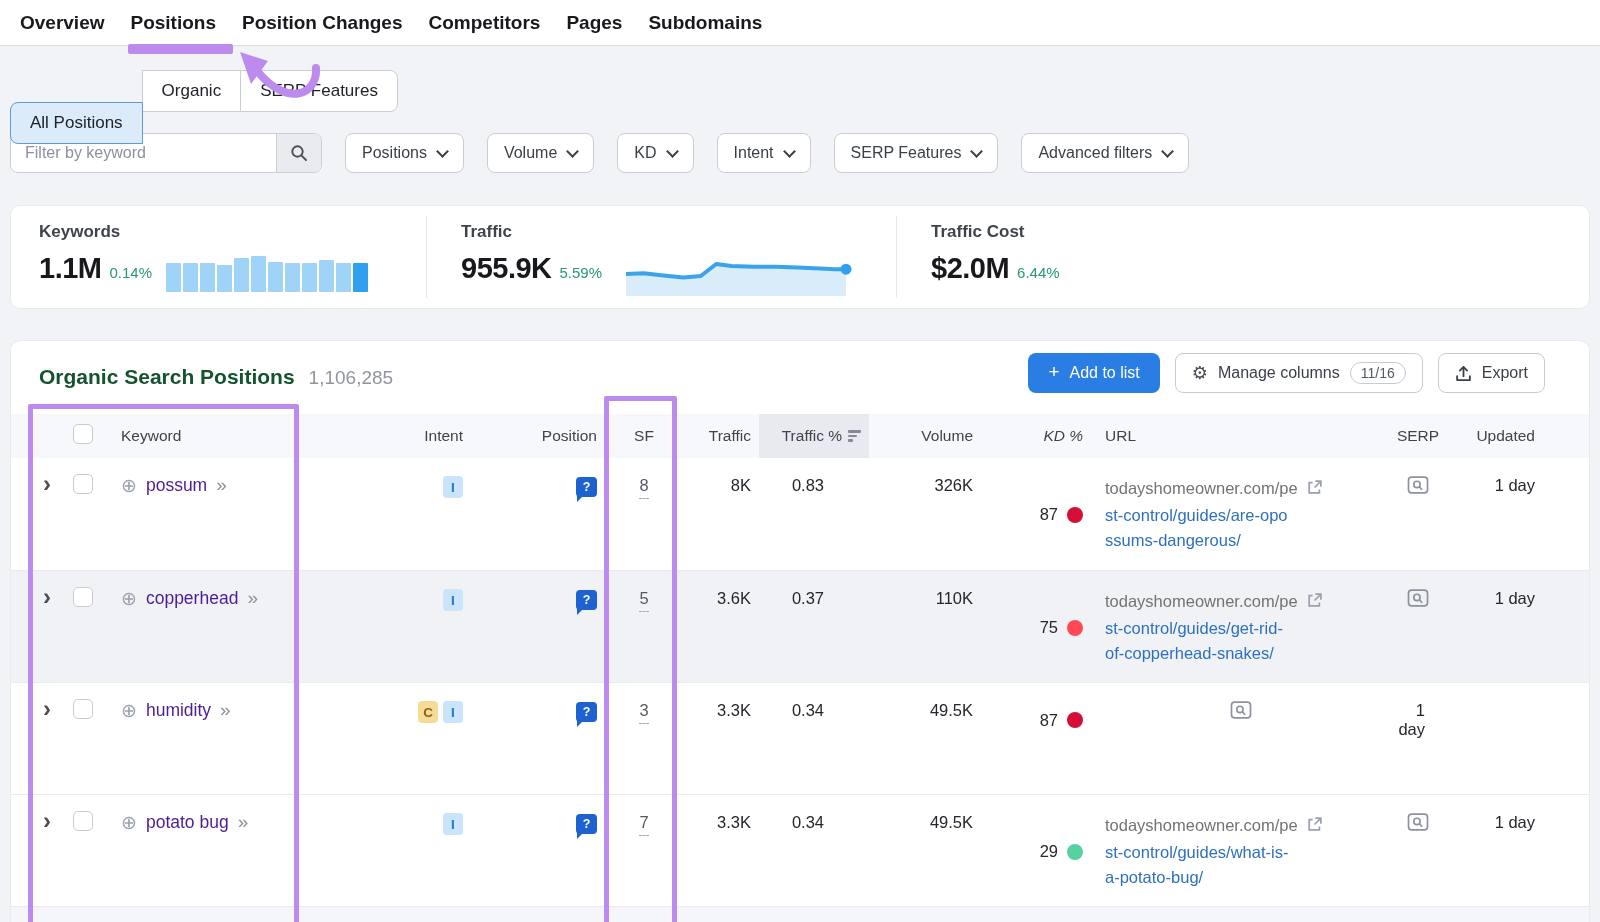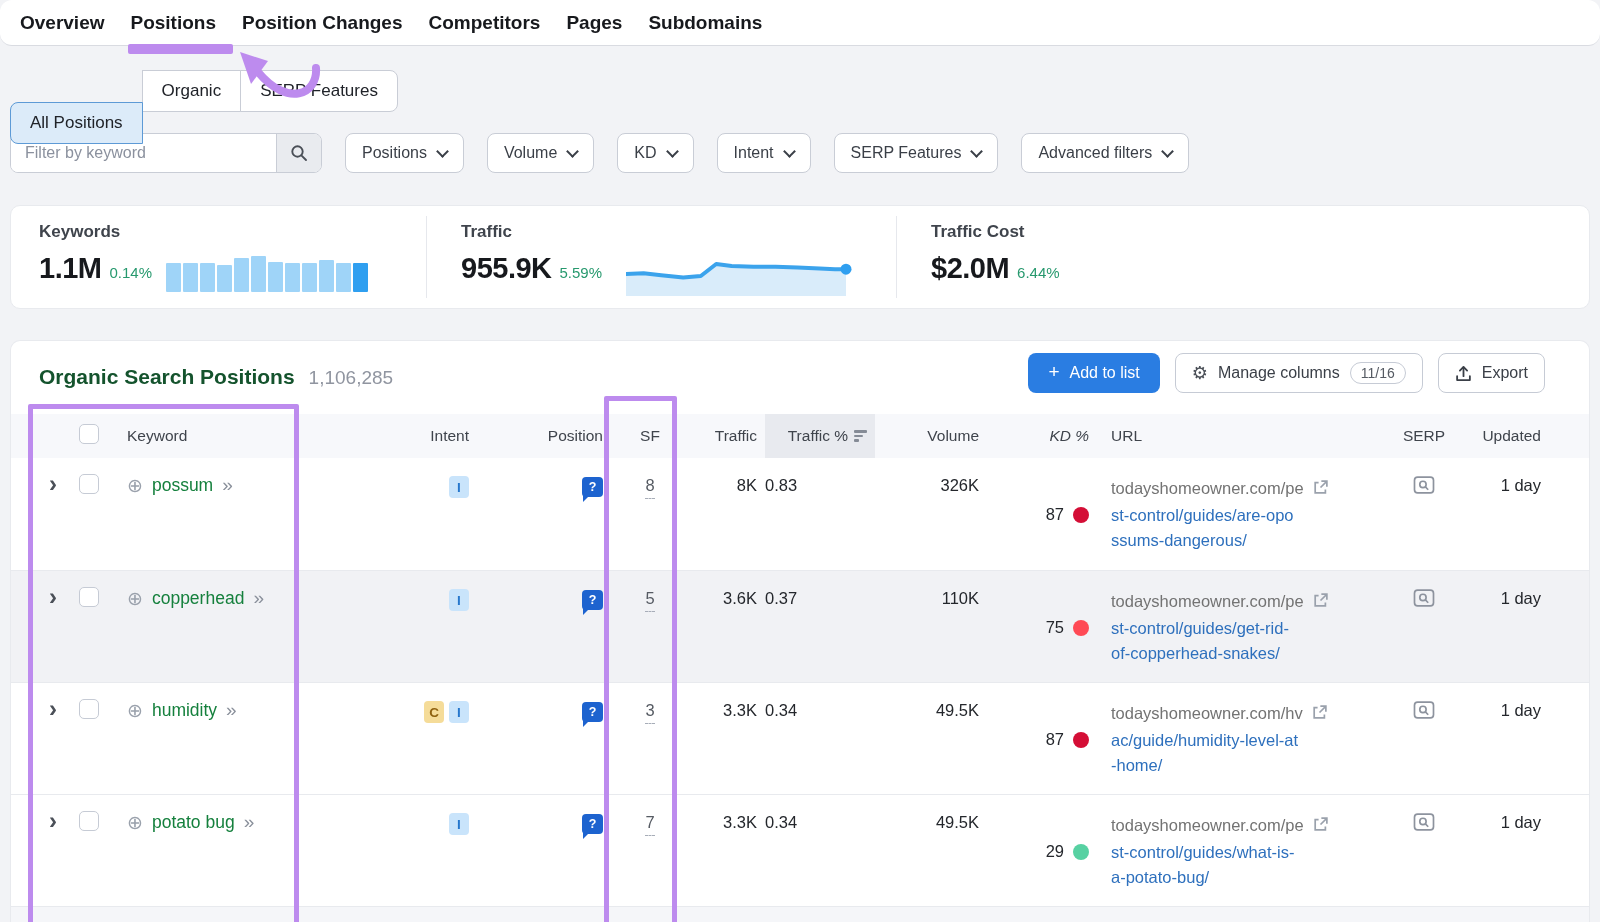--- a/index.html
+++ b/index.html
@@ -1,21 +1,21 @@
 <!DOCTYPE html>
 <html><head>
 <meta charset="utf-8">
 <style>
   * { margin:0; padding:0; box-sizing:border-box; }
   body { font-family:"Liberation Sans", sans-serif; }
   .page { position:relative; width:1600px; height:922px; overflow:hidden; background:#f2f3f6; }
 
   
   .topnav { position:absolute; top:0; left:0; width:1600px; height:46px; background:#ffffff;
-            border-bottom:1px solid #d9dbe1; display:flex; align-items:center; padding-left:20px; gap:26px;border-radius:12px; }
+            border-bottom:1px solid #d9dbe1; display:flex; align-items:center; padding-left:20px; gap:26px; }
   .topnav .nav-item { font-size:19px; font-weight:600; color:#17191d; cursor:pointer; white-space:nowrap; }
 
   
   .ann { position:absolute; z-index:60; pointer-events:none; }
   .ann-underline { left:128px; top:44px; width:105px; height:10px; background:#bd8bee; border-radius:2px; }
   .ann-arrow { left:230px; top:44px; }
   .ann-box-keyword { left:28px; top:404px; width:271px; height:530px; border:5px solid #bd8bee; border-radius:2px; }
   .ann-box-sf { left:604px; top:396px; width:73px; height:540px; border:5px solid #bd8bee; border-radius:2px; }
 
   
@@ -58,21 +58,21 @@
   .btn { height:40px; border-radius:8px; display:flex; align-items:center; font-size:16px; cursor:pointer; }
   .btn-primary { background:#2a7de2; color:#fff; padding:0 20px; gap:10px; border:none; }
   .btn-primary .plus { font-size:19px; font-weight:400; margin-top:-2px; }
   .btn-outline { background:#fff; border:1px solid #c6cbd5; color:#3a3f47; padding:0 16px; gap:10px; }
   .gear { font-size:18px; color:#4a4f57; }
   .badge-pill { border:1px solid #c6cbd5; border-radius:13px; padding:2px 10px; font-size:14px; color:#565b63; }
 
   
   .thead { position:absolute; left:0; top:73px; width:100%; height:44px; background:#f7f8fb; }
   .grid { display:grid; grid-template-columns:36px 36px 220px 155px 135px 66px 82px 110px 114px 110px 296px 58px 110px;
-          margin-left:24px; }
+          margin-left:18px; }
   .thead .grid { height:44px; align-items:center; }
   .th { font-size:15.5px; color:#3f444c; }
   .t-left { text-align:left; } .t-right { text-align:right; } .t-center { text-align:center; }
   .h-keyword { padding-left:20px; }
   .h-intent { padding-right:13px; } .h-position { padding-right:14px; }
   .h-traffic { padding-right:8px; } .h-volume { padding-right:10px; } .h-kd { padding-right:10px;font-style:italic; }
   .h-url { padding-left:12px; } .h-updated { padding-right:22px; }
   .h-tpct { background:#e8eaef; height:44px; display:flex; align-items:center; justify-content:flex-end; padding-right:8px; gap:6px; }
   .sort-icon { display:inline-flex; flex-direction:column; gap:2px; }
   .sort-icon i { display:block; height:2.5px; background:#858b96; border-radius:1px; }
@@ -82,35 +82,35 @@
   .trow { border-top:1px solid #e8eaee; min-height:112px; }
   .trow:first-child { border-top:none; }
   .trow.striped { background:#f1f2f5; }
   .trow .cell { padding-top:18px; font-size:16.5px; color:#24272c; }
   .cell-expand { text-align:center; padding-top:14px !important; }
   .expand-caret { font-size:24px; font-weight:700; color:#4b5058; cursor:pointer; line-height:1; }
   .checkbox { display:inline-block; width:20px; height:20px; border:1.5px solid #c6cbd5; border-radius:5px; background:#fff; cursor:pointer; }
   .cell-check { text-align:center; padding-top:16px !important; }
   .cell-keyword { padding-left:20px; display:flex; align-items:center; gap:9px; height:54px; padding-top:0 !important; }
   .plus-circle { font-size:19px; color:#9aa1ac; cursor:pointer; line-height:1; }
-  .kw-link { font-size:17.5px; color:#15803d; cursor:pointer; }
+  .kw-link { font-size:17.5px; color:#4c1d95; cursor:pointer; }
   .dbl-chev { font-size:19px; color:#8a909b; cursor:pointer; }
   .cell-intent { text-align:right; padding-right:13px; }
   .intent-badge { display:inline-flex; align-items:center; justify-content:center; min-width:20px; height:22px; padding:0 5px;
                   border-radius:4px; font-size:13.5px; font-weight:700; margin-left:5px; cursor:default; }
   .intent-i { background:#c9e4fb; color:#2677cc; }
   .intent-c { background:#f5dc99; color:#8f6210; }
   .cell-position { text-align:right; padding-right:14px; }
   .pos-icon { position:relative; display:inline-flex; align-items:center; justify-content:center; width:21px; height:20px;
               background:#1d63cf; border-radius:4px; color:#fff; font-size:12.5px; font-weight:700; cursor:pointer; }
   .pos-icon::after { content:''; position:absolute; left:1px; bottom:-5px; border:4px solid transparent; border-top-color:#1d63cf; border-left-color:#1d63cf; }
   .cell-sf { text-align:center; }
   .sf-num { display:inline-block; font-size:16.5px; color:#565b63; border-bottom:1.5px dashed #a7adb8; padding-bottom:3px; cursor:pointer; }
   .cell-traffic { text-align:right; padding-right:8px; }
-  .cell-tpct { text-align:left; padding-right:12px; }
+  .cell-tpct { text-align:center; padding-right:12px; }
   .cell-volume { text-align:right; padding-right:10px; }
   .cell-kd { display:flex; justify-content:flex-end; align-items:center; gap:9px; padding-right:10px; }
   .kd-dot { width:16px; height:16px; border-radius:50%; }
   .kd-very-hard { background:#d40e36; }
   .kd-hard { background:#ff4a55; }
   .kd-easy { background:#57d1a2; }
   .cell-url { padding-left:12px; line-height:25px; }
   .url-link { color:#737373; cursor:pointer; display:inline; }
   .url-line { color:#2e70bd; cursor:pointer; display:block; }
   .ext-icon { display:inline-block; vertical-align:-2px; margin-left:8px; cursor:pointer; }
@@ -345,29 +345,20 @@
           <div class="cell cell-intent"><span class="intent-badge intent-c">C</span><span class="intent-badge intent-i">I</span></div>
           <div class="cell cell-position"><span class="pos-icon">?</span></div>
           <div class="cell cell-sf"><span class="sf-num">3</span></div>
           <div class="cell cell-traffic">3.3K</div>
           <div class="cell cell-tpct">0.34</div>
           <div class="cell cell-volume">49.5K</div>
           <div class="cell cell-kd">
               <span>87</span>
               <span class="kd-dot kd-very-hard"></span>
             </div>
-          <div class="cell cell-url">
-            <span class="url-link">todayshomeowner.com/hv</span><span class="ext-icon"><svg width="17" height="17" viewBox="0 0 16 16">
-                  <path d="M6.2 3.4H3v9.6h9.6V9.8" fill="none" stroke="#9aa1ac" stroke-width="1.6"></path>
-                  <path d="M8.8 2h5.2v5.2" fill="none" stroke="#9aa1ac" stroke-width="1.6"></path>
-                  <path d="M13.6 2.4 8 8" fill="none" stroke="#9aa1ac" stroke-width="1.6"></path>
-                </svg></span>
-            <span class="url-line">ac/guide/humidity-level-at</span>
-            <span class="url-line">-home/</span>
-          </div>
           <div class="cell cell-serp"><span class="serp-icon"><svg width="22" height="19" viewBox="0 0 20 18">
                   <rect x="1" y="1" width="18" height="15" rx="3" fill="none" stroke="#8d939e" stroke-width="1.6"></rect>
                   <circle cx="9" cy="8" r="3" fill="none" stroke="#8d939e" stroke-width="1.6"></circle>
                   <path d="M11.3 10.3 14 13" stroke="#8d939e" stroke-width="1.6"></path>
                 </svg></span></div>
           <div class="cell cell-updated">1 day</div>
         </div>
       </div>
 
       <div class="trow">

